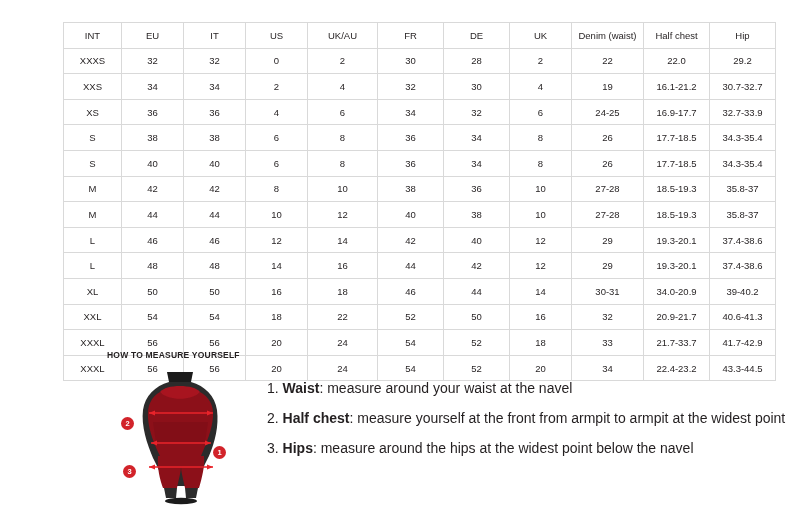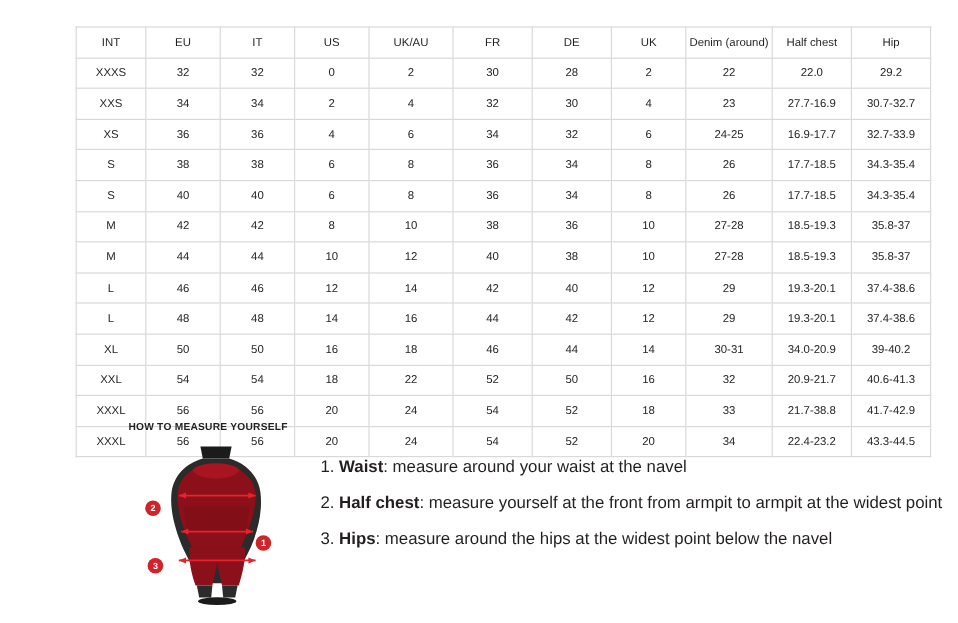--- a/index.html
+++ b/index.html
@@ -147,21 +147,21 @@
       <thead>
         <tr>
           <th>INT</th>
           <th>EU</th>
           <th>IT</th>
           <th>US</th>
           <th>UK/AU</th>
           <th>FR</th>
           <th>DE</th>
           <th>UK</th>
-          <th class="left-align">Denim (around)</th>
+          <th class="left-align">Denim (waist)</th>
           <th class="left-align">Half chest</th>
           <th class="left-align">Hip</th>
         </tr>
       </thead>
       <tbody>
         <tr>
           <td>XXXS</td>
           <td>32</td>
           <td>32</td>
           <td>0</td>
@@ -175,22 +175,22 @@
         </tr>
         <tr>
           <td>XXS</td>
           <td>34</td>
           <td>34</td>
           <td>2</td>
           <td>4</td>
           <td>32</td>
           <td>30</td>
           <td>4</td>
-          <td>23</td>
-          <td class="left-align">27.7-16.9</td>
+          <td>19</td>
+          <td class="left-align">16.1-21.2</td>
           <td class="left-align">30.7-32.7</td>
         </tr>
         <tr>
           <td>XS</td>
           <td>36</td>
           <td>36</td>
           <td>4</td>
           <td>6</td>
           <td>34</td>
           <td>32</td>
@@ -306,21 +306,21 @@
         <tr>
           <td>XXXL</td>
           <td>56</td>
           <td>56</td>
           <td>20</td>
           <td>24</td>
           <td>54</td>
           <td>52</td>
           <td>18</td>
           <td>33</td>
-          <td class="left-align">21.7-38.8</td>
+          <td class="left-align">21.7-33.7</td>
           <td class="left-align">41.7-42.9</td>
         </tr>
         <tr>
           <td>XXXL</td>
           <td>56</td>
           <td>56</td>
           <td>20</td>
           <td>24</td>
           <td>54</td>
           <td>52</td>

